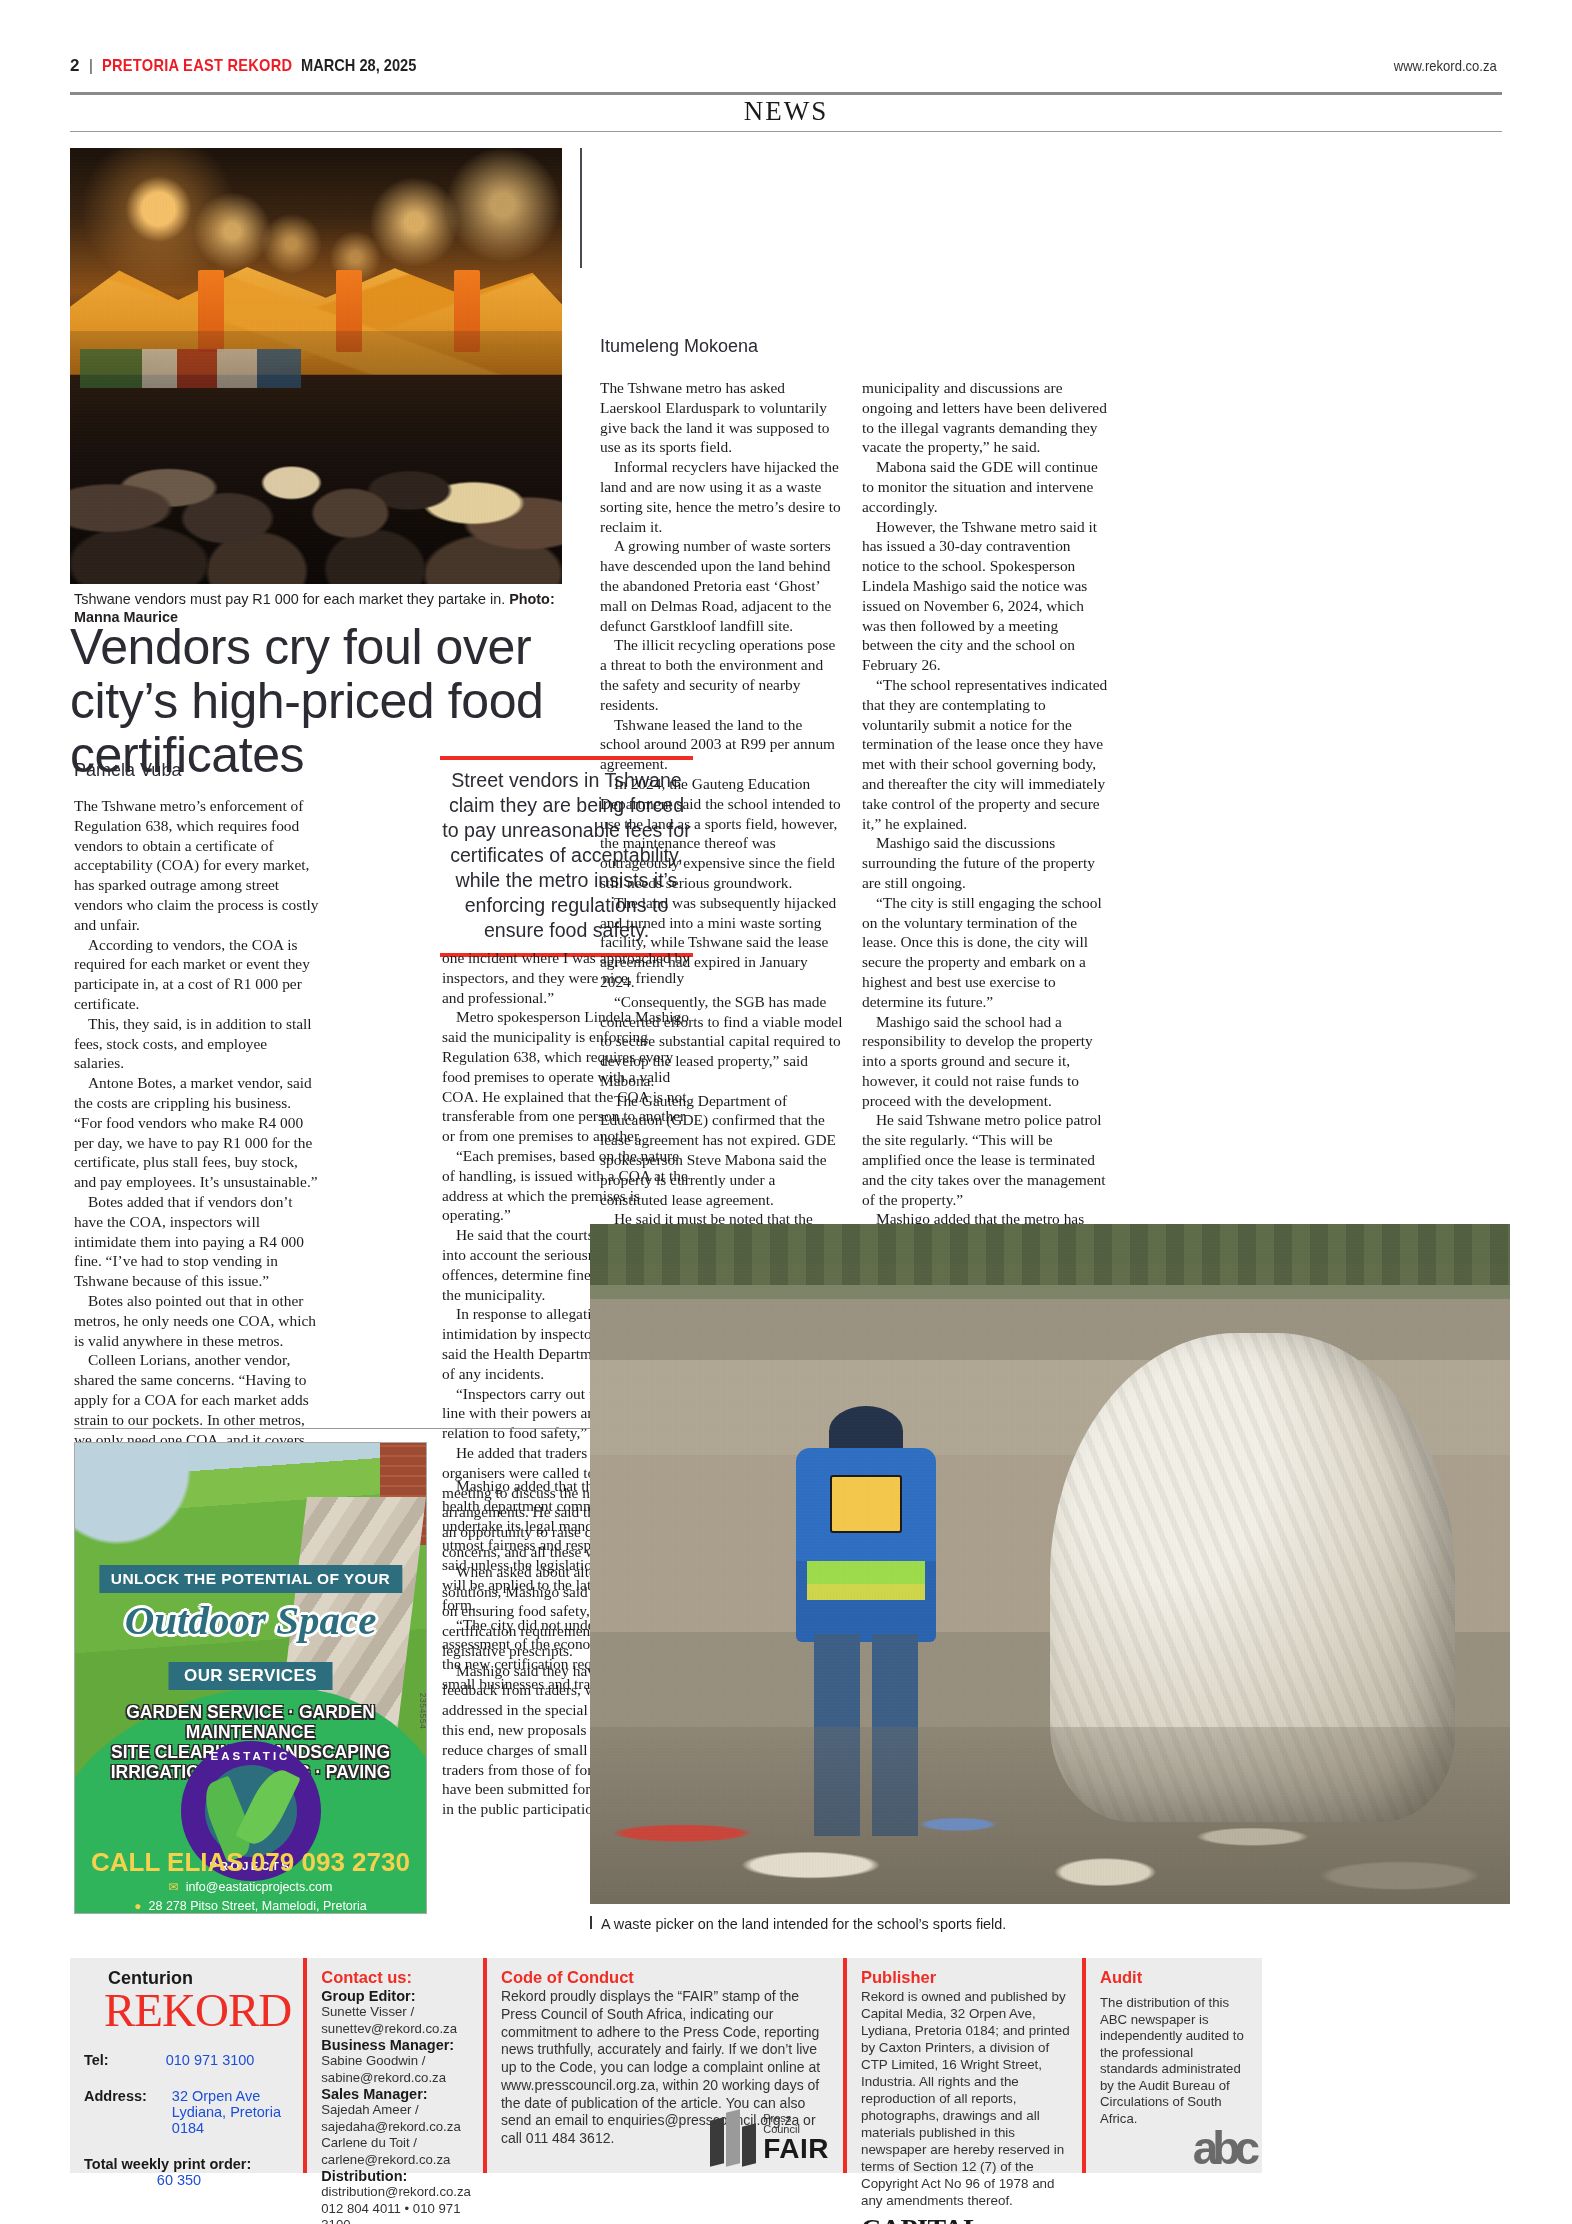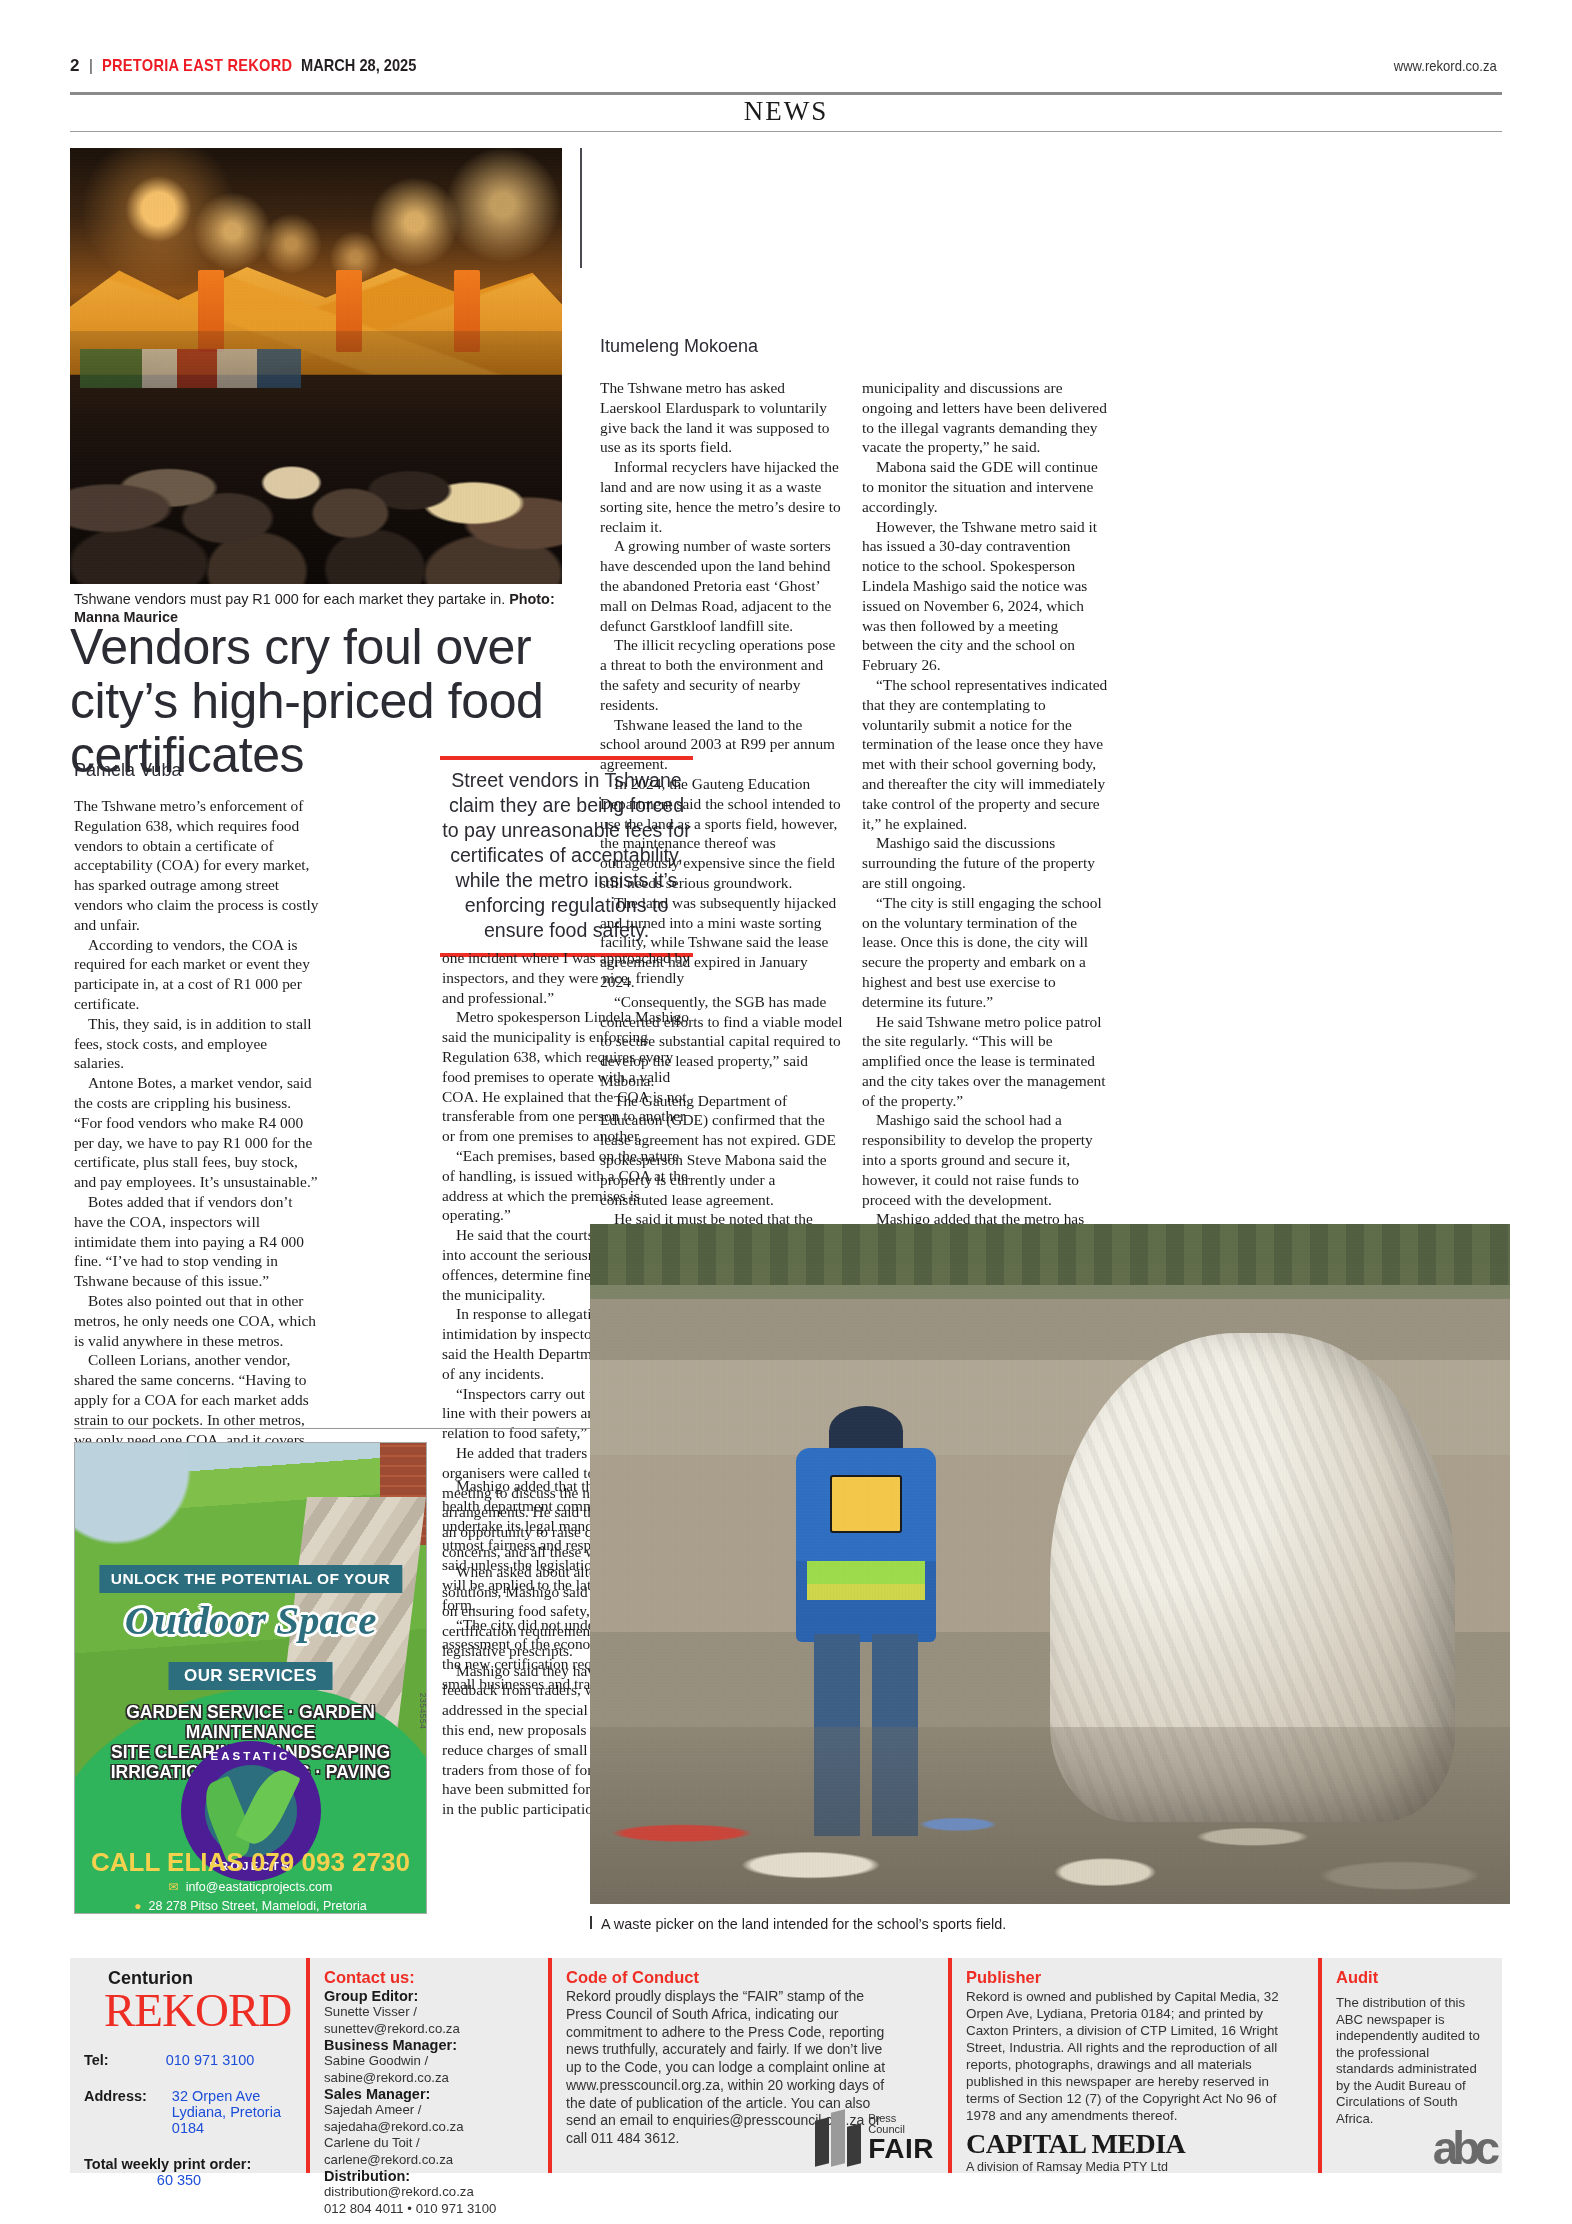--- a/index.html
+++ b/index.html
@@ -313,21 +313,21 @@
   .ad-contact div { display:flex; gap:7px; justify-content:center; align-items:center; }
   .ad-ico { color:#f5d14e; font-size:12px; }
   .ad-code {
     position:absolute; right:-16px; top:56%; font-size:8.5px; color:#555;
     transform: rotate(90deg); letter-spacing:.5px;
     font-family: "Liberation Sans", sans-serif;
   }
 
   
   .footer {
-    position: absolute; left: 70px; top: 1958px; width: 1432px; height: 215px;
+    position: absolute; left: 70px; top: 1958px; width: 1192px; height: 215px;
     background: #ececec;
     display: flex;
   }
   .fcol { position: relative; padding: 10px 12px 10px 14px; }
   .fcol + .fcol { border-left: 4px solid #ee2d24; }
   .f1 { width: 236px; }
   .f2 { width: 242px; }
   .f3 { width: 400px; }
   .f4 { width: 370px; }
   .f5 { width: 184px; }
@@ -495,22 +495,22 @@
       <p>Mabona said that the school has made continued efforts to maintain the grounds, remove the vagrants and lock the gate.</p>
       <p>“We have also engaged with the</p>
     </div>
   <div class="col colR2" id="colR2">
       <p class="first">municipality and discussions are ongoing and letters have been delivered to the illegal vagrants demanding they vacate the property,” he said.</p>
       <p>Mabona said the GDE will continue to monitor the situation and intervene accordingly.</p>
       <p>However, the Tshwane metro said it has issued a 30-day contravention notice to the school. Spokesperson Lindela Mashigo said the notice was issued on November 6, 2024, which was then followed by a meeting between the city and the school on February 26.</p>
       <p>“The school representatives indicated that they are contemplating to voluntarily submit a notice for the termination of the lease once they have met with their school governing body, and thereafter the city will immediately take control of the property and secure it,” he explained.</p>
       <p>Mashigo said the discussions surrounding the future of the property are still ongoing.</p>
       <p>“The city is still engaging the school on the voluntary termination of the lease. Once this is done, the city will secure the property and embark on a highest and best use exercise to determine its future.”</p>
+      <p>Mashigo said the school had a responsibility to develop the property into a sports ground and secure it, however, it could not raise funds to proceed with the development.</p>
       <p>He said Tshwane metro police patrol the site regularly. “This will be amplified once the lease is terminated and the city takes over the management of the property.”</p>
-      <p>Mashigo said the school had a responsibility to develop the property into a sports ground and secure it, however, it could not raise funds to proceed with the development.</p>
       <p>Mashigo added that the metro has established a land invasion unit which is responsible for the protection of vacant land and immovable property. “The city is conducting inspections through its asset controllers and has issued contravention notices to properties that are illegally occupied and has referred cases to our legal department for litigation.”</p>
     </div>
 
   <div class="photo-waste">
     <div class="pw-bg"></div>
     <div class="pw-treeline"></div>
     <div class="pw-bale"></div>
     <div class="pw-person">
       <div class="pw-hat"></div>
       <div class="pw-vest">

